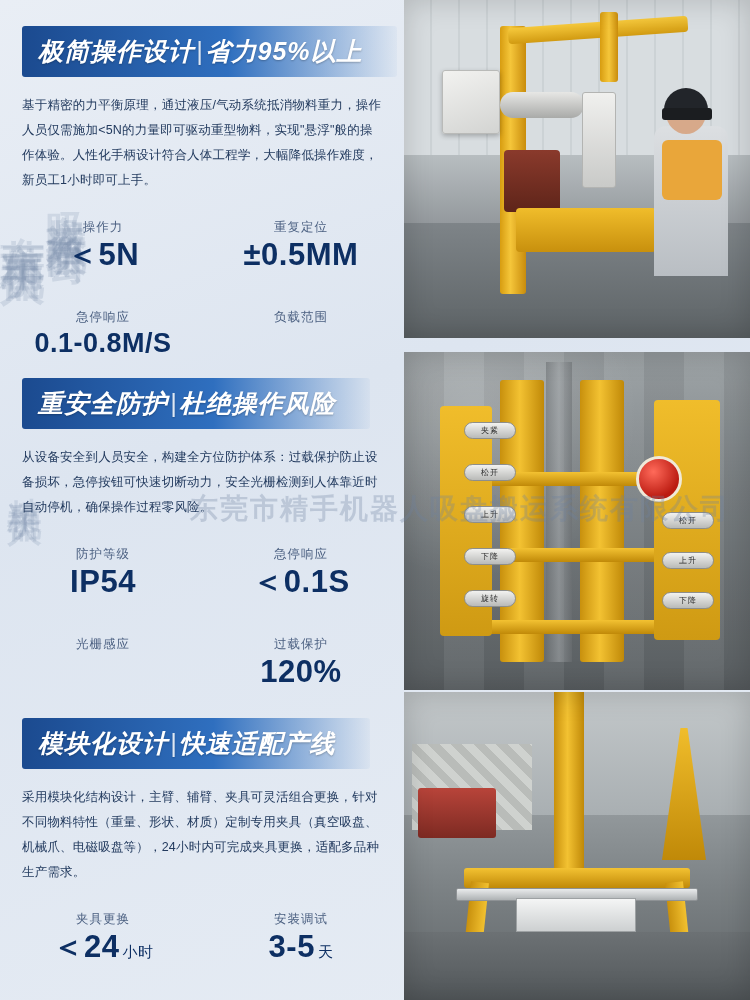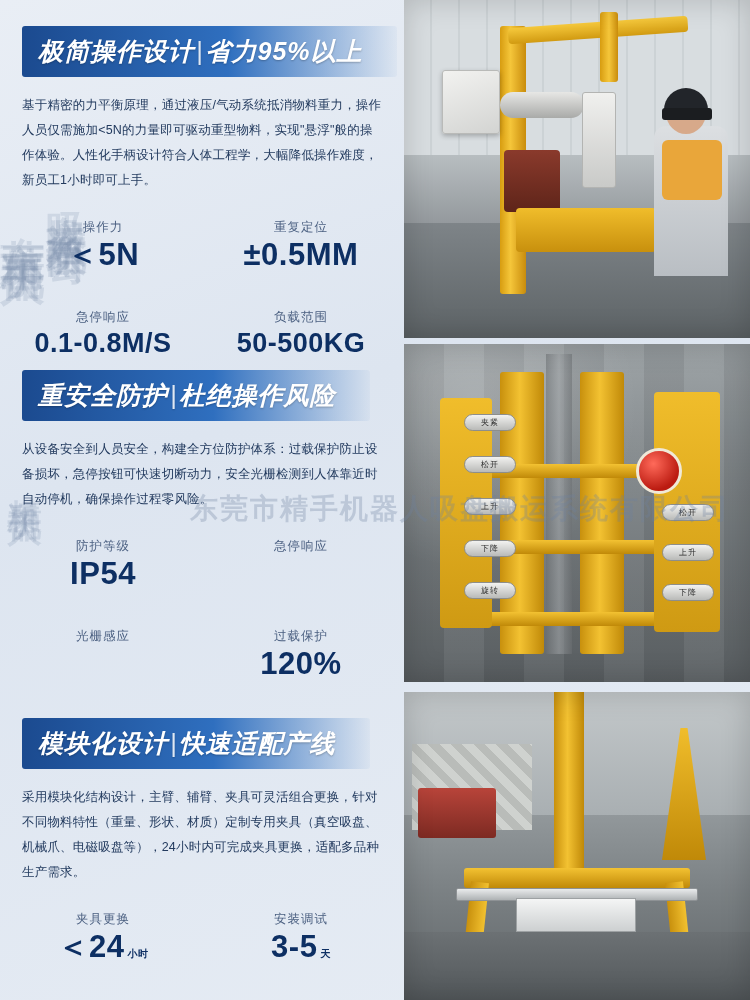--- a/index.html
+++ b/index.html
@@ -32,21 +32,21 @@
   .wm-right-2 { right: 4px; top: 240px; font-size: 30px; writing-mode: vertical-rl; color: rgba(120,140,170,0.28); }
   .wm-right-3 { right: 10px; top: 880px; font-size: 26px; writing-mode: vertical-rl; color: rgba(120,140,170,0.30); }
   .wm-right-4 { right: 30px; top: 860px; font-size: 26px; writing-mode: vertical-rl; color: rgba(120,140,170,0.25); }
 
   .section {
     position: absolute;
     left: 0; width: 750px;
     display: flex;
   }
   .sec-1 { top: 0; height: 338px; }
-  .sec-2 { top: 344px; height: 338px; }
+  .sec-2 { top: 352px; height: 338px; }
   .sec-3 { top: 692px; height: 308px; }
 
   .txtcol {
     width: 404px;
     padding: 26px 22px 10px 22px;
     position: relative;
     color: #17335c;
   }
   .imgcol {
     width: 346px;
@@ -96,22 +96,22 @@
   }
   .spec-value {
     font-size: 31px;
     font-weight: 700;
     color: #0d2f63;
     letter-spacing: .5px;
     line-height: 1.12;
     white-space: nowrap;
   }
   .spec-value .sm {
-    font-size: 10px;
-    font-weight: 700;
+    font-size: 15px;
+    font-weight: 400;
     margin-left: 3px;
   }
   .spec-value.small { font-size: 27px; }
 
   
   .photo { position: absolute; inset: 0; }
 
   
   .p1 {
     background:
@@ -231,21 +231,20 @@
         <div class="spec">
           <div class="spec-label">重复定位</div>
           <div class="spec-value">±0.5MM</div>
         </div>
         <div class="spec">
           <div class="spec-label">急停响应</div>
           <div class="spec-value small">0.1-0.8M/S</div>
         </div>
         <div class="spec">
           <div class="spec-label">负载范围</div>
-          <div class="spec-value small">50-500KG</div>
         </div>
       </div>
     </div>
     <div class="imgcol">
       <div class="photo p1">
         <div class="wall"></div>
           <div class="floor"></div>
         <div class="mast"></div>
           <div class="boom"></div>
           <div class="boom2"></div>
@@ -271,20 +270,21 @@
         <span>重安全防护</span><span class="sep">|</span><span>杜绝操作风险</span>
       </div>
       <div class="desc">从设备安全到人员安全，构建全方位防护体系：过载保护防止设备损坏，急停按钮可快速切断动力，安全光栅检测到人体靠近时自动停机，确保操作过程零风险。</div>
       <div class="specs">
         <div class="spec">
           <div class="spec-label">防护等级</div>
           <div class="spec-value">IP54</div>
         </div>
         <div class="spec">
           <div class="spec-label">急停响应</div>
+          <div class="spec-value">＜0.1S</div>
         </div>
         <div class="spec">
           <div class="spec-label">光栅感应</div>
         </div>
         <div class="spec">
           <div class="spec-label">过载保护</div>
           <div class="spec-value">120%</div>
         </div>
       </div>
     </div>

